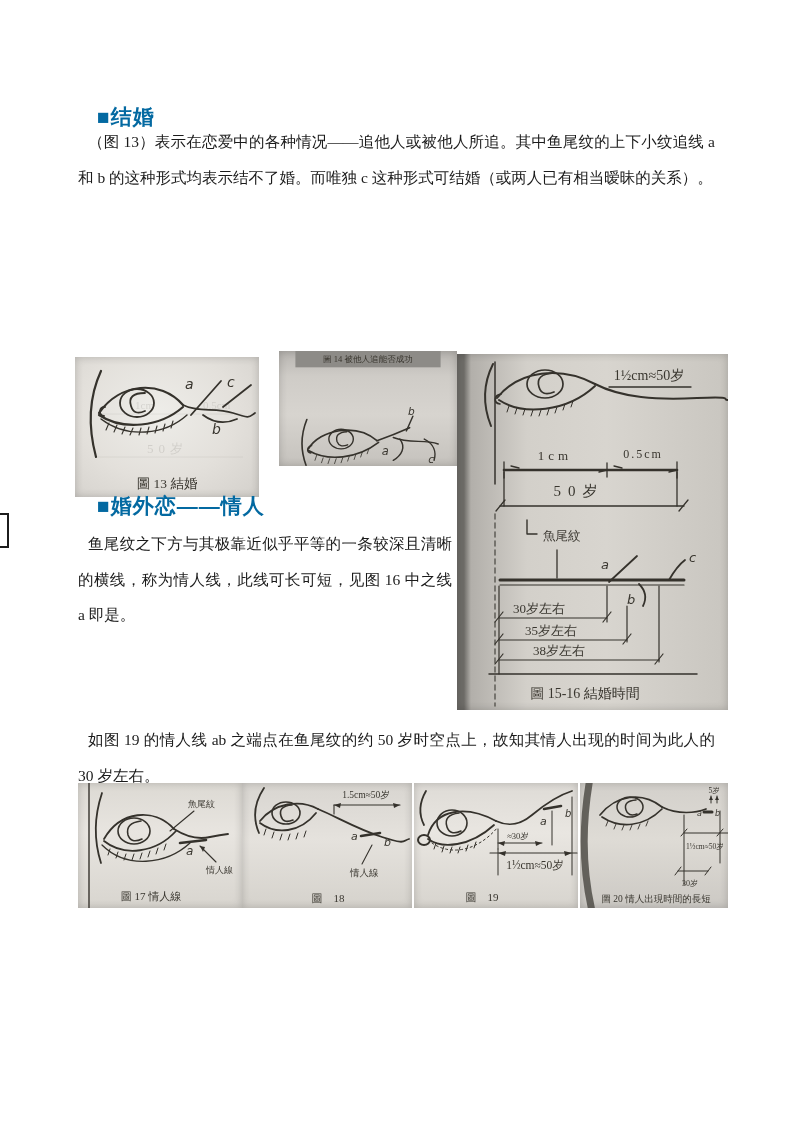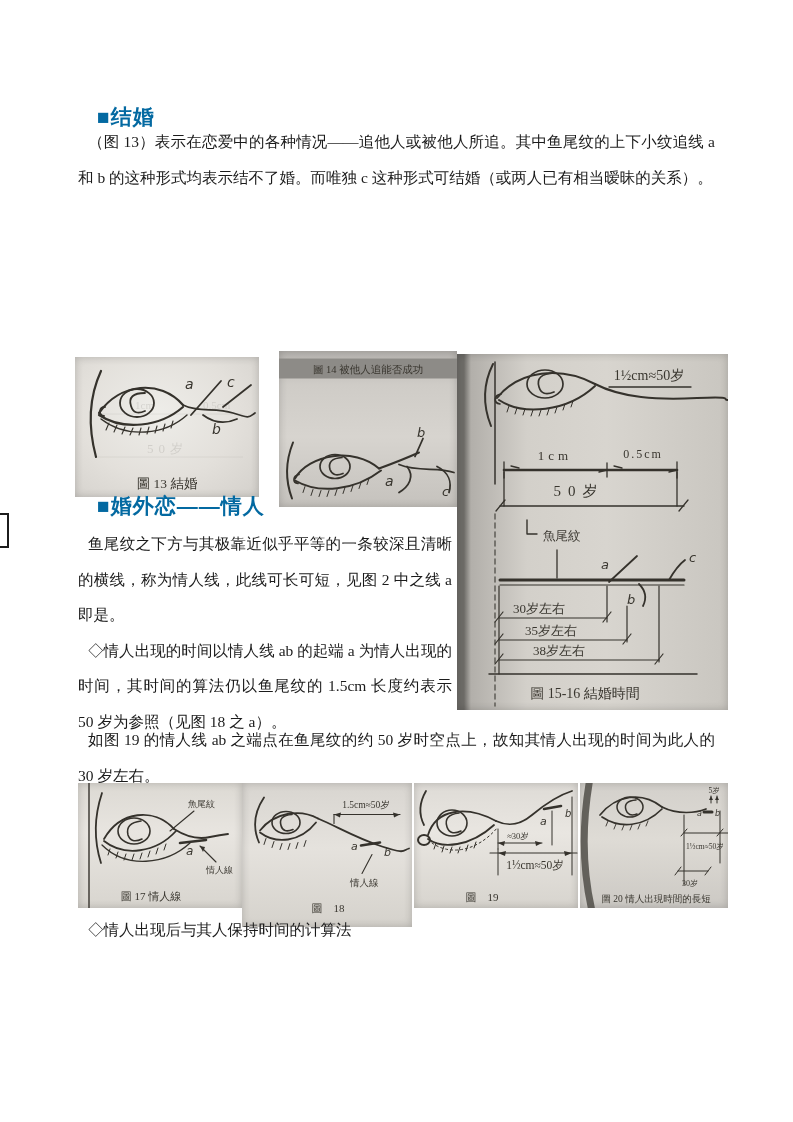--- a/index.html
+++ b/index.html
@@ -77,21 +77,21 @@
       <path d="M148,50 L176,28" stroke-width="1.8"></path>
       <path d="M128,58 Q144,70 162,62" stroke-width="1.8"></path>
     </g>
     <text class="hand" x="110" y="32" font-size="14">a</text>
     <text class="hand" x="152" y="30" font-size="14">c</text>
     <text class="hand" x="137" y="77" font-size="14">b</text>
     <text x="92" y="131" font-size="13.5" text-anchor="middle" fill="#413e38">圖 13 結婚</text>
   </svg>
 </div>
 
-<div class="photo photo14" style="left:279px;top:351px;width:178px;height:156px;">
+<div class="photo photo14" style="left:279px;top:351px;width:178px;height:115px;">
   <svg viewBox="0 0 178 141">
     <rect x="0" y="0" width="178" height="20" fill="#8d8b87"></rect>
     <text x="89" y="14" font-size="10.5" text-anchor="middle" fill="#46443f">圖 14 被他人追能否成功</text>
     <g class="ink" stroke-width="2">
       <path d="M14,84 C6,104 7,124 13,140"></path>
       <path d="M16,120 C30,96 75,88 100,110"></path>
       <path d="M100,110 Q122,102 140,94"></path>
       <path d="M16,122 C40,136 76,132 102,112"></path>
       <ellipse cx="56" cy="108" rx="15" ry="12" stroke-width="1.7"></ellipse>
       <path d="M63,99 Q48,100 51,111 Q54,119 64,115" stroke-width="1.7"></path>
@@ -196,22 +196,21 @@
     <text x="56" y="259" font-size="13">30岁左右</text>
     <text x="68" y="281" font-size="13">35岁左右</text>
     <text x="76" y="301" font-size="13">38岁左右</text>
     <text x="128" y="344" font-size="14" text-anchor="middle" fill="#44413b">圖 15-16 結婚時間</text>
   </svg>
 </div>
 
 <div class="abs sec-heading" style="left:97px;top:492px;">■婚外恋——情人</div>
 
 <div class="abs body-text" style="left:78px;top:526px;width:374px;">
-  <p>鱼尾纹之下方与其极靠近似乎平等的一条较深且清晰的横线，称为情人线，此线可长可短，见图 2 中之线 a 即是。</p>
-  <p>◇情人出现的时间以情人线 ab 的起端 a 为情人出现的时间，其时间的算法仍以鱼尾纹的 1.5cm 长度约表示 50 岁为参照（见图 18 之 a）。</p>
+  <p>鱼尾纹之下方与其极靠近似乎平等的一条较深且清晰的横线，称为情人线，此线可长可短，见图 16 中之线 a 即是。</p>
 </div>
 
 <div class="abs body-text" style="left:78px;top:722px;width:637px;">
   <p>如图 19 的情人线 ab 之端点在鱼尾纹的约 50 岁时空点上，故知其情人出现的时间为此人的 30 岁左右。</p>
 </div>
 
 <div class="photo photo17" style="left:78px;top:783px;width:164px;height:125px;">
   <svg viewBox="0 0 164 125">
     <g class="ink" stroke-width="1.8">
       <path d="M11,0 V125" stroke-width="1.6" stroke="#4a4741"></path>
@@ -237,21 +236,21 @@
       <path d="M138,79 L122,63" stroke-width="1.1"></path>
       <path d="M122,63 l5,1 -2,5 Z" fill="#35322c" stroke="none"></path>
     </g>
     <text x="110" y="24" font-size="9">魚尾紋</text>
     <text class="hand" x="108" y="72" font-size="12">a</text>
     <text x="128" y="90" font-size="9">情人線</text>
     <text x="73" y="117" font-size="11" text-anchor="middle" fill="#44413b">圖 17 情人線</text>
   </svg>
 </div>
 
-<div class="photo photo18" style="left:242px;top:783px;width:170px;height:144px;">
+<div class="photo photo18" style="left:242px;top:783px;width:170px;height:125px;">
   <svg viewBox="0 0 170 125">
     <g class="ink" stroke-width="1.8">
       <path d="M22,5 C12,20 11,36 17,50"></path>
       <path d="M18,38 C32,20 58,16 76,26"></path>
       <path d="M76,26 C95,34 115,46 140,54 S160,58 167,56"></path>
       <path d="M18,40 C34,52 58,50 74,30"></path>
       <ellipse cx="44" cy="30" rx="14" ry="11" stroke-width="1.6"></ellipse>
       <path d="M50,22 Q36,23 39,33 Q41,41 51,37" stroke-width="1.6"></path>
       <g stroke-width="1">
         <path d="M24,46 l-2,6"></path>
@@ -342,16 +341,15 @@
     <text class="hand" x="117" y="33" font-size="8">a</text>
     <text class="hand" x="135" y="33" font-size="8">b</text>
     <text x="134" y="10" font-size="7.5" text-anchor="middle">5岁</text>
     <text x="106" y="66" font-size="7.5">1½cm≈50岁</text>
     <text x="102" y="103" font-size="8">30岁</text>
     <text x="76" y="119" font-size="9.5" text-anchor="middle" fill="#44413b">圖 20 情人出現時間的長短</text>
   </svg>
 </div>
 
 <div class="abs body-text" style="left:78px;top:912px;width:637px;">
-  <p>◇情人出现后与其人保持时间的计算法</p>
 </div>
 
 <div class="edge-box"></div>
 
 </body></html>

